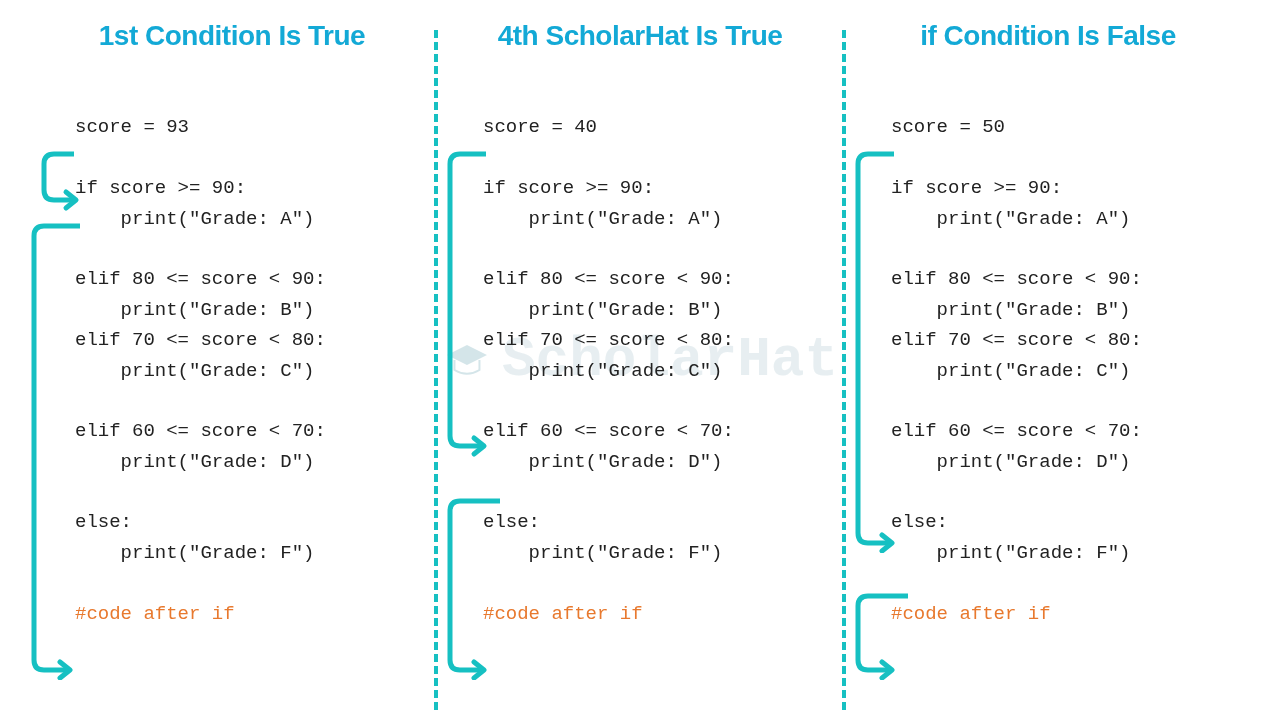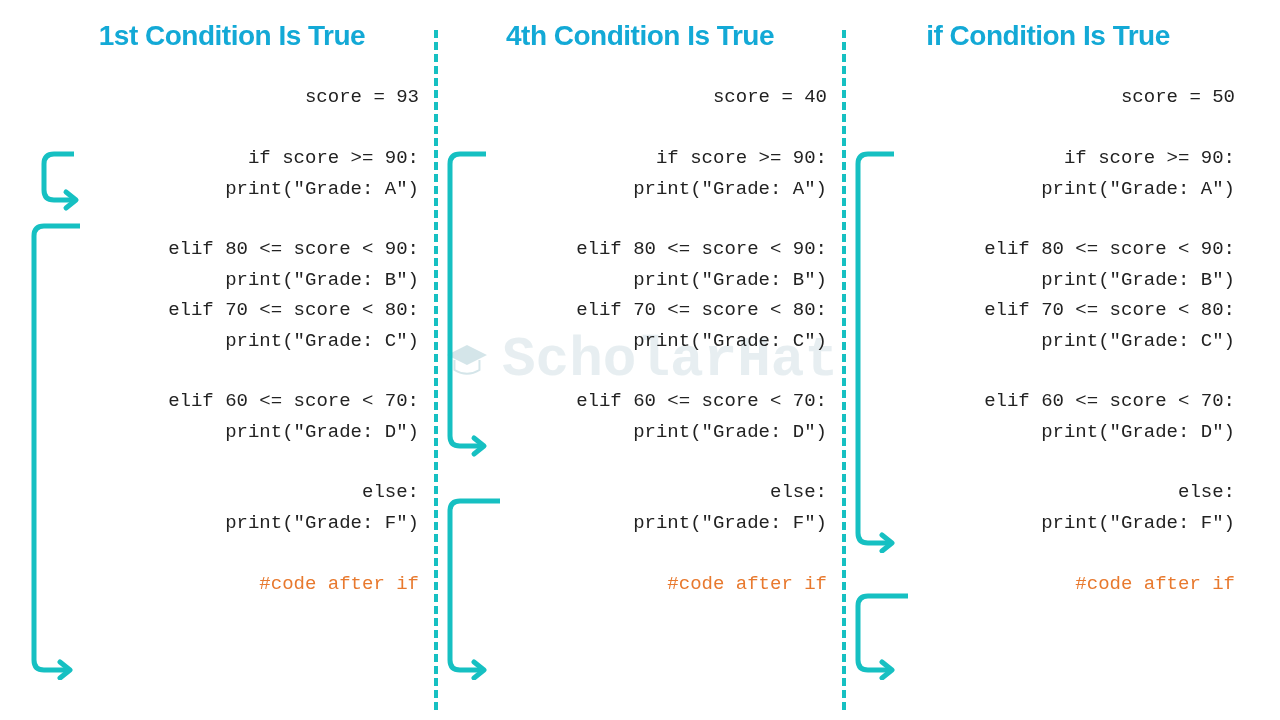--- a/index.html
+++ b/index.html
@@ -27,30 +27,30 @@
     border-left: 4px dashed #16c0c2;
     height: 680px;
     margin-top: 10px;
   }
   .title {
     font-family: Arial, Helvetica, sans-serif;
     font-size: 28px;
     font-weight: 800;
     color: #13a9d6;
     text-align: center;
+    margin-bottom: 30px;
     letter-spacing: -0.5px;
   }
   .code {
     font-size: 19px;
     line-height: 1.6;
     color: #222;
     white-space: pre;
     margin-left: 30px;
     position: relative;
-    text-align: right;
   }
   .orange { color: #e8792e; }
   .arrow-svg {
     position: absolute;
     pointer-events: none;
   }
   .watermark {
     position: absolute;
     top: 50%;
     left: 50%;
@@ -111,21 +111,21 @@
     </svg>
     <svg class="arrow-svg" style="left:-2px; top:200px;" width="56" height="460" viewBox="0 0 56 460">
       <path d="M 52 6 L 16 6 Q 6 6 6 16 L 6 440 Q 6 450 16 450 L 42 450" fill="none" stroke="#16c0c2" stroke-width="5"></path>
       <path d="M 42 450 L 32 442 M 42 450 L 32 458" fill="none" stroke="#16c0c2" stroke-width="5" stroke-linecap="round"></path>
     </svg>
   </div>
 
   <div class="divider"></div>
 
   <div class="column">
-    <div class="title">4th Condition Is True</div>
+    <div class="title">4th ScholarHat Is True</div>
     <div class="code">
 <span>score = 40</span>
 
 <span>if score &gt;= 90:</span>
 <span>    print("Grade: A")</span>
 <span></span>
 <span>elif 80 &lt;= score &lt; 90:</span>
 <span>    print("Grade: B")</span>
 <span>elif 70 &lt;= score &lt; 80:</span>
 <span>    print("Grade: C")</span>
@@ -144,21 +144,21 @@
     </svg>
     <svg class="arrow-svg" style="left:6px; top:475px;" width="56" height="185" viewBox="0 0 56 185">
       <path d="M 64 6 L 16 6 Q 6 6 6 16 L 6 165 Q 6 175 16 175 L 40 175" fill="none" stroke="#16c0c2" stroke-width="5"></path>
       <path d="M 40 175 L 30 167 M 40 175 L 30 183" fill="none" stroke="#16c0c2" stroke-width="5" stroke-linecap="round"></path>
     </svg>
   </div>
 
   <div class="divider"></div>
 
   <div class="column">
-    <div class="title">if Condition Is True</div>
+    <div class="title">if Condition Is False</div>
     <div class="code">
 <span>score = 50</span>
 
 <span>if score &gt;= 90:</span>
 <span>    print("Grade: A")</span>
 <span></span>
 <span>elif 80 &lt;= score &lt; 90:</span>
 <span>    print("Grade: B")</span>
 <span>elif 70 &lt;= score &lt; 80:</span>
 <span>    print("Grade: C")</span>

